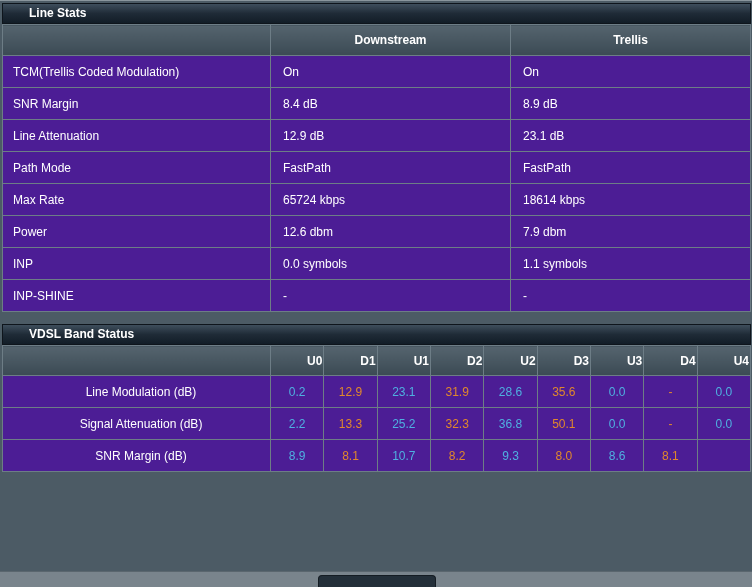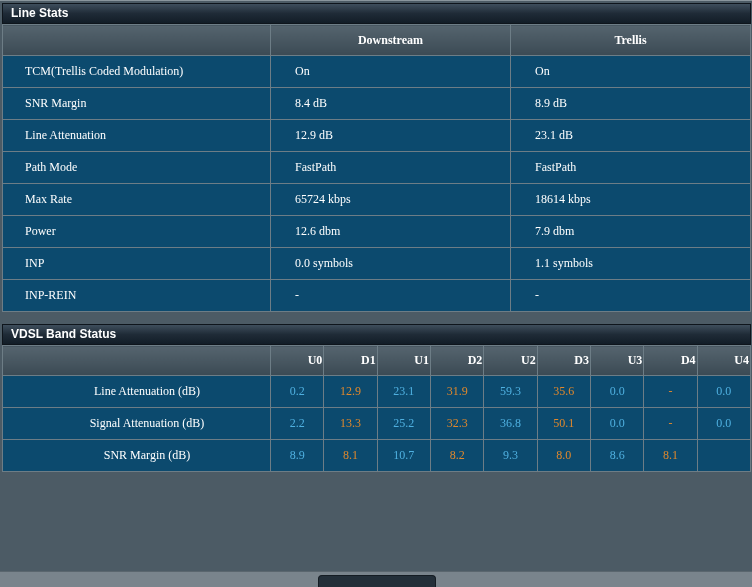--- a/index.html
+++ b/index.html
@@ -10,51 +10,50 @@
     font-size: 12px;
     color: #ffffff;
     position: relative;
   }
   .page { position: absolute; inset: 0; border-top: 1px solid #8a969d; }
   .panel { margin-left: 2px; margin-right: 1px; }
   .panel.first  { margin-top: 2px; }
   .panel.second { margin-top: 12px; }
   .panel-title {
     height: 19px; line-height: 19px;
-    padding: 0 8px;
+    padding: 0 26px;
     font-weight: bold;
     color: #ffffff;
     background: linear-gradient(180deg, #3e4e5c 0%, #1f2b37 50%, #121d27 100%);
     border: 1px solid #0e151c;
   }
   table {
     border-collapse: collapse;
     table-layout: fixed;
     width: 100%;
-    background: #0c4a6e;
-    font-family: Liberation Serif, serif;
+    background: #4c1d95;
   }
   th, td {
     border: 1px solid #6d7d86;
     overflow: hidden;
     white-space: nowrap;
     font-size: 12px;
   }
   th {
     background: linear-gradient(180deg, #55646e 0%, #3b4a54 100%);
     font-weight: bold;
     text-align: center;
     color: #ffffff;
   }
   .stats-table th { height: 28px; }
   .stats-table td { height: 29px; }
   .band-table  th { height: 27px; text-align: right; }
   .band-table  td { height: 29px; text-align: center; }
-  .label-cell { padding-left: 22px; text-align: left; }
-  .value-cell { padding-left: 24px; text-align: left; }
+  .label-cell { padding-left: 10px; text-align: left; }
+  .value-cell { padding-left: 12px; text-align: left; }
   .u-col { color: var(--upstream-value, #4fb0e0); }
   .d-col { color: var(--downstream-value, #e0882c); }
   .footer-strip {
     position: absolute; left: 0; right: 0; bottom: 0;
     height: 15px;
     background: #79848c;
     border-top: 1px solid #5a666e;
   }
   .refresh-button {
     position: absolute; left: 318px; bottom: 0;
@@ -116,21 +115,21 @@
           <td class="label-cell">Power</td>
           <td class="value-cell">12.6 dbm</td>
           <td class="value-cell">7.9 dbm</td>
         </tr>
         <tr>
           <td class="label-cell">INP</td>
           <td class="value-cell">0.0 symbols</td>
           <td class="value-cell">1.1 symbols</td>
         </tr>
         <tr>
-          <td class="label-cell">INP-REIN</td>
+          <td class="label-cell">INP-SHINE</td>
           <td class="value-cell">-</td>
           <td class="value-cell">-</td>
         </tr>
       </tbody>
     </table>
   </section>
 
   <section class="panel second">
     <div class="panel-title">VDSL Band Status</div>
     <table class="band-table">
@@ -155,26 +154,26 @@
           <th>D2</th>
           <th>U2</th>
           <th>D3</th>
           <th>U3</th>
           <th>D4</th>
           <th>U4</th>
         </tr>
       </thead>
       <tbody>
         <tr>
-          <td class="label-cell">Line Attenuation (dB)</td>
+          <td class="label-cell">Line Modulation (dB)</td>
           <td class="u-col">0.2</td>
           <td class="d-col">12.9</td>
           <td class="u-col">23.1</td>
           <td class="d-col">31.9</td>
-          <td class="u-col">59.3</td>
+          <td class="u-col">28.6</td>
           <td class="d-col">35.6</td>
           <td class="u-col">0.0</td>
           <td class="d-col">-</td>
           <td class="u-col">0.0</td>
         </tr>
         <tr>
           <td class="label-cell">Signal Attenuation (dB)</td>
           <td class="u-col">2.2</td>
           <td class="d-col">13.3</td>
           <td class="u-col">25.2</td>

